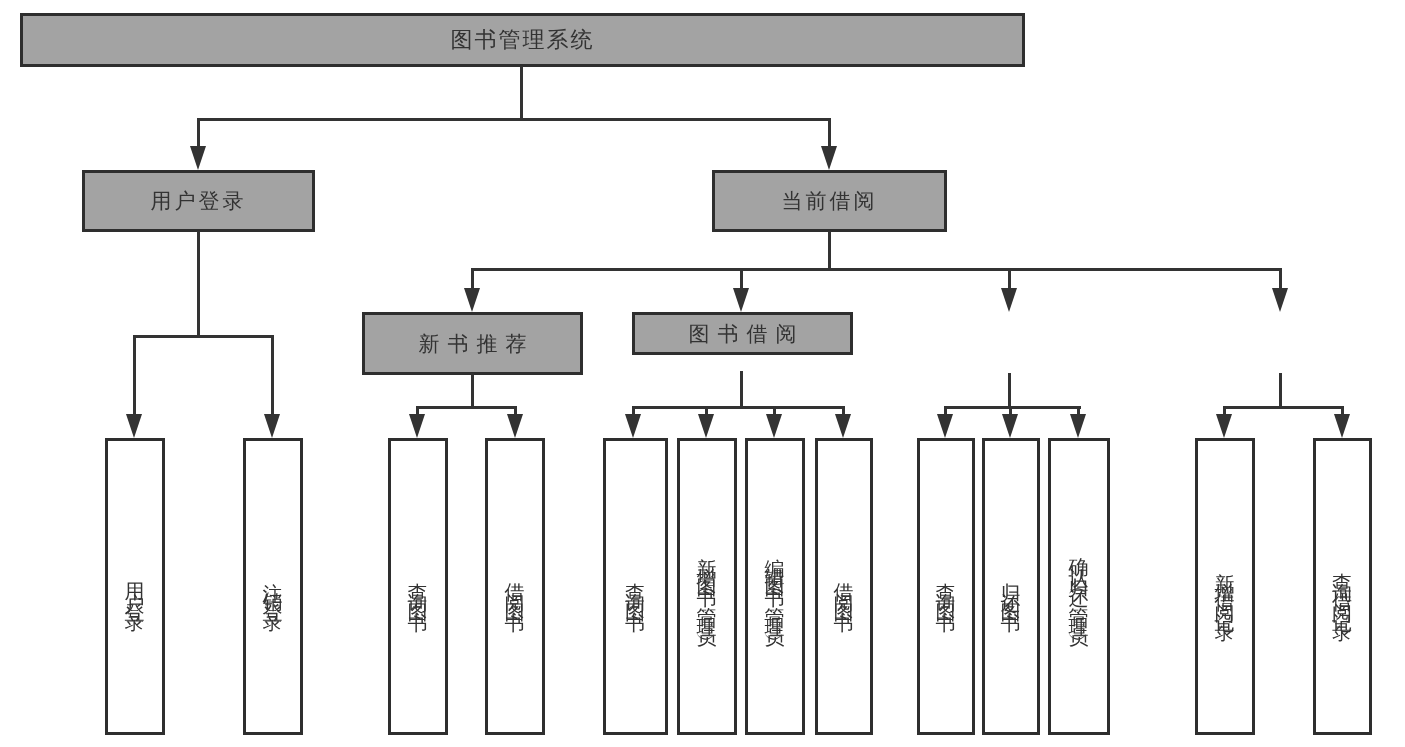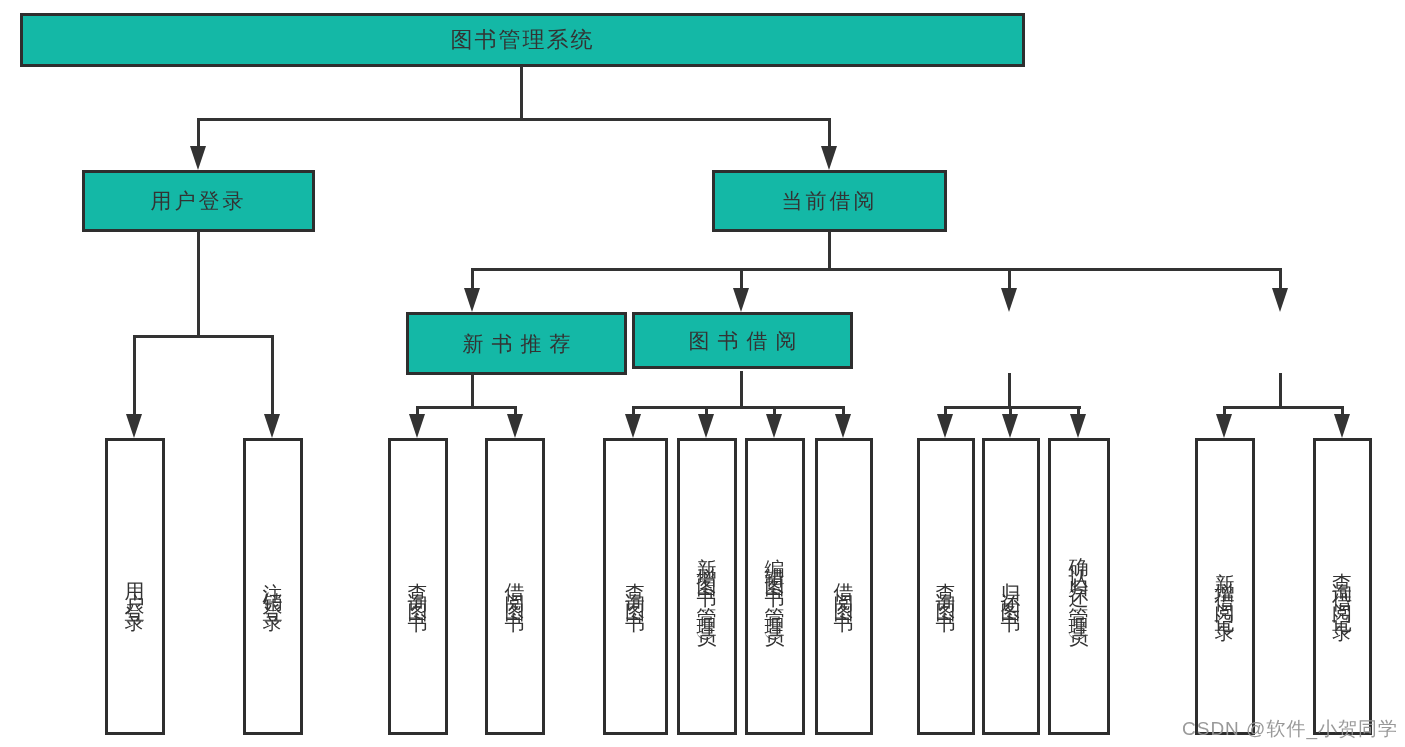--- a/index.html
+++ b/index.html
@@ -5,21 +5,21 @@
   html,body{margin:0;padding:0;}
   body{
     width:1405px;height:747px;position:relative;overflow:hidden;
     background:#ffffff;
     font-family:"Liberation Sans","DejaVu Sans",sans-serif;
     color:#333333;
   }
   .stage{position:absolute;left:0;top:0;width:1405px;height:747px;}
   
   .hbox{
-    position:absolute;box-sizing:border-box;background:#14b8a6;
+    position:absolute;box-sizing:border-box;background:#a3a3a3;
     border:3px solid #2e2e2e;
     display:flex;align-items:center;justify-content:center;
     font-size:21px;letter-spacing:3px;white-space:nowrap;
   }
   .l3box{font-size:21px;letter-spacing:8px;padding-left:8px;}
   .rootbox{font-size:22px;letter-spacing:2px;}
   .vbox{
     position:absolute;box-sizing:border-box;background:#fff;
     border:3px solid #2e2e2e;top:438px;height:297px;
     display:flex;align-items:center;justify-content:center;
@@ -47,22 +47,22 @@
 </head>
 <body>
 
 <div class="stage">
 
   <div class="hbox rootbox" style="left:20px;top:13px;width:1005px;height:54px;">图书管理系统</div>
 
   <div class="hbox" style="left:82px;top:170px;width:233px;height:62px;">用户登录</div>
   <div class="hbox" style="left:712px;top:170px;width:235px;height:62px;">当前借阅</div>
 
-  <div class="hbox l3box" style="left:362px;top:312px;width:221px;height:63px;margin-left:44px;">新书推荐</div>
-  <div class="hbox l3box" style="left:632px;top:312px;width:221px;height:57px;">图书借阅</div>
+  <div class="hbox l3box" style="left:362px;top:312px;width:221px;height:63px;">新书推荐</div>
+  <div class="hbox l3box" style="left:632px;top:312px;width:221px;height:43px;">图书借阅</div>
 
   <div class="vbox" style="left:105px;width:60px;">
     <span>用户登录</span>
     </div>
   <div class="vbox" style="left:243px;width:60px;">
     <span>注销登录</span>
     </div>
 
   <div class="vbox" style="left:388px;width:60px;">
     <span>查询图书</span>
@@ -153,14 +153,13 @@
   <div class="vline" style="left:1077px;top:406px;height:10px;"></div>
   <div class="arrow" style="left:1070px;top:414px;"></div>
 
   <div class="vline" style="left:1279px;top:373px;height:36px;"></div>
   <div class="hline" style="left:1223px;top:406px;width:121px;"></div>
   <div class="vline" style="left:1223px;top:406px;height:10px;"></div>
   <div class="arrow" style="left:1216px;top:414px;"></div>
   <div class="vline" style="left:1341px;top:406px;height:10px;"></div>
   <div class="arrow" style="left:1334px;top:414px;"></div>
 
-  <div class="watermark">CSDN @软件_小贺同学</div>
 </div>
 
 </body></html>

